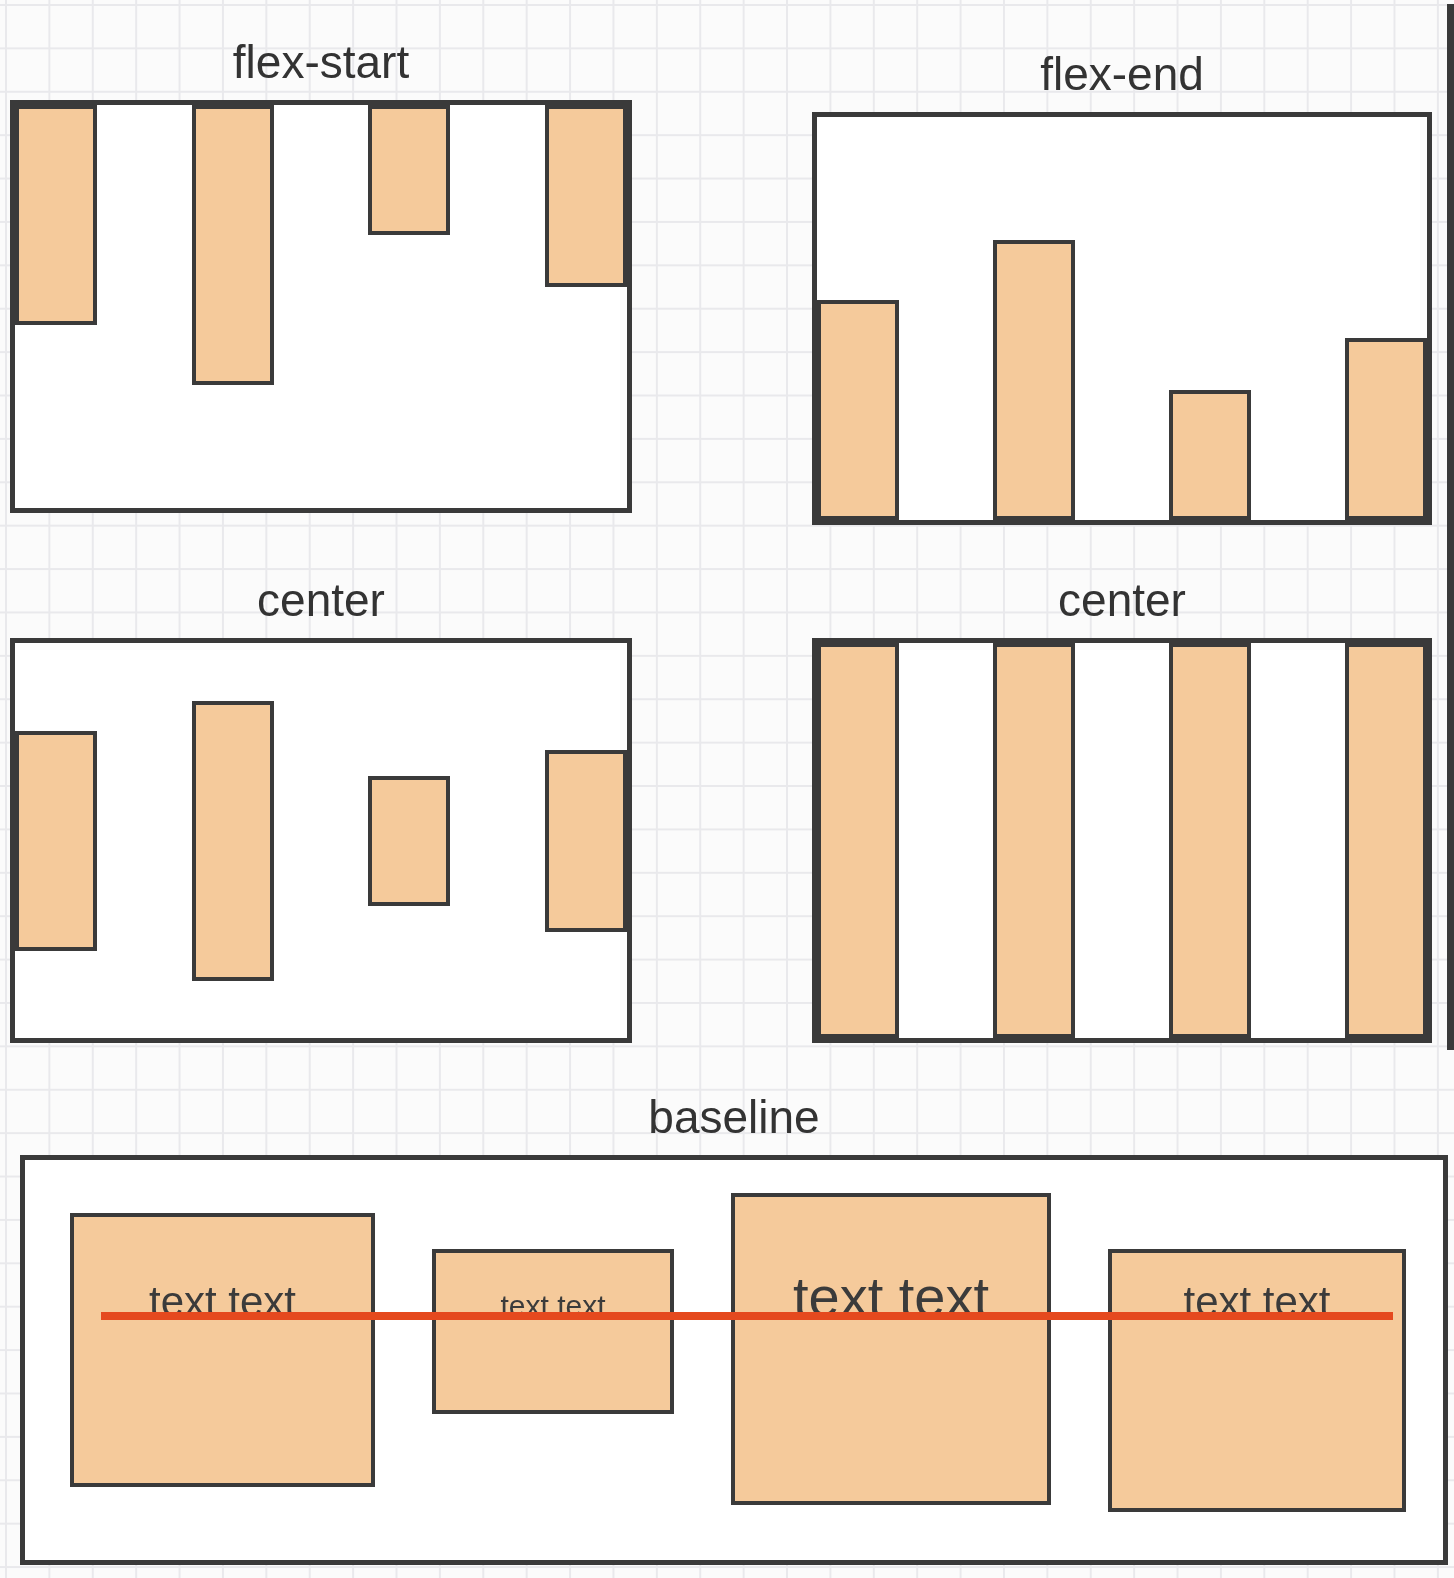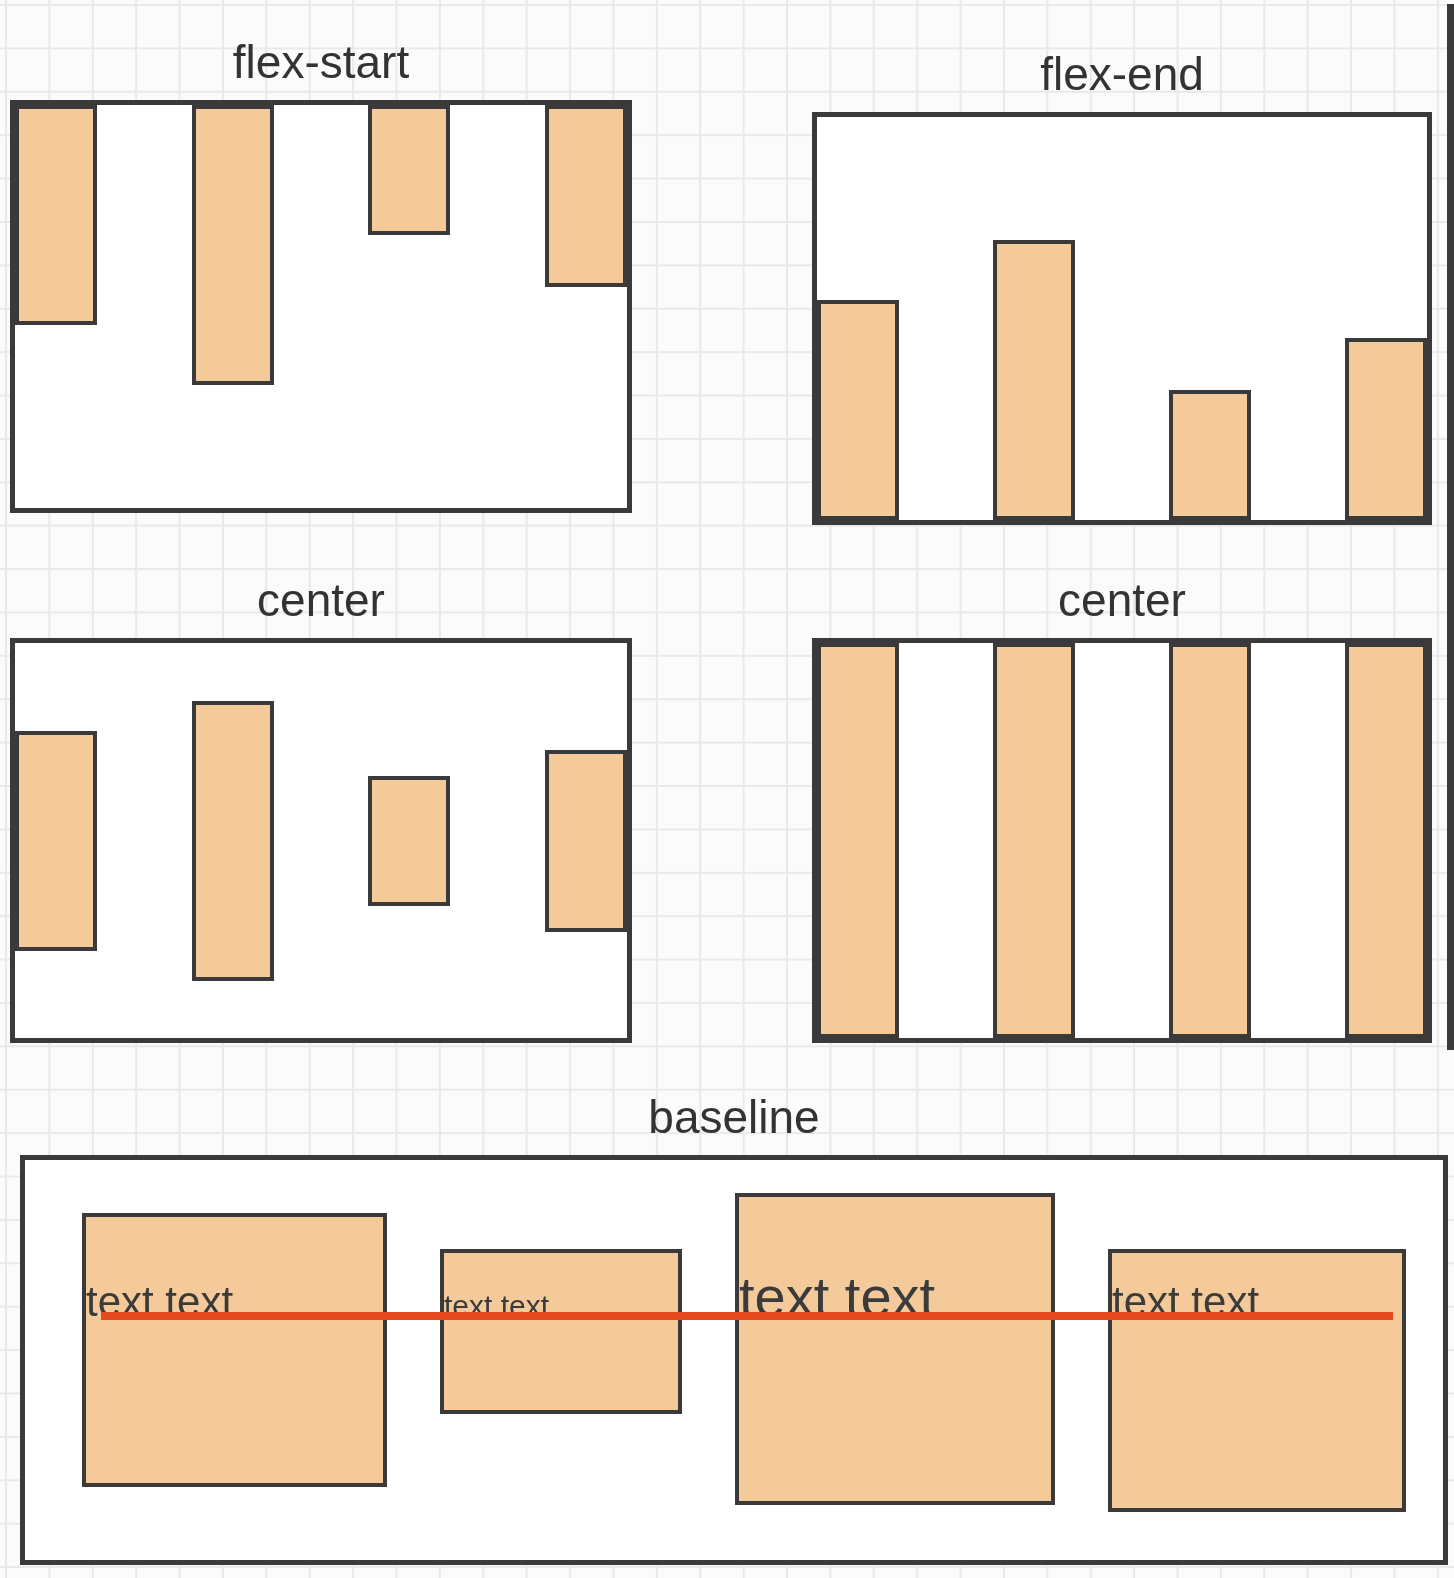--- a/index.html
+++ b/index.html
@@ -54,23 +54,22 @@
     align-items: baseline;
     padding: 33px 37px 0 45px;
   }
   .bl-item {
     box-sizing: border-box;
     flex: none;
     background: var(--fill, #F5CA9B);
     border: 4px solid var(--stroke, #3A3A3A);
     color: var(--itemtext, #3B3B3B);
     line-height: 1;
-    text-align: left;
+    text-align: center;
     white-space: nowrap;
-    margin-left: 12px;
   }
   .baseline-line {
     position: absolute;
     left: 76px; top: 152px;
     width: 1292px; height: 8px;
     background: var(--redline, #E5491E);
     z-index: 2;
   }
 </style>
 </head>

